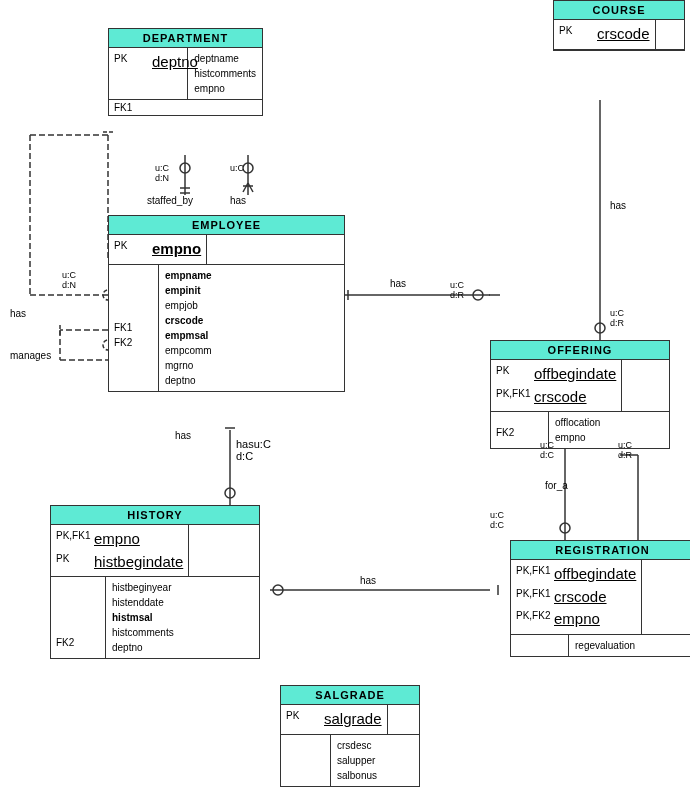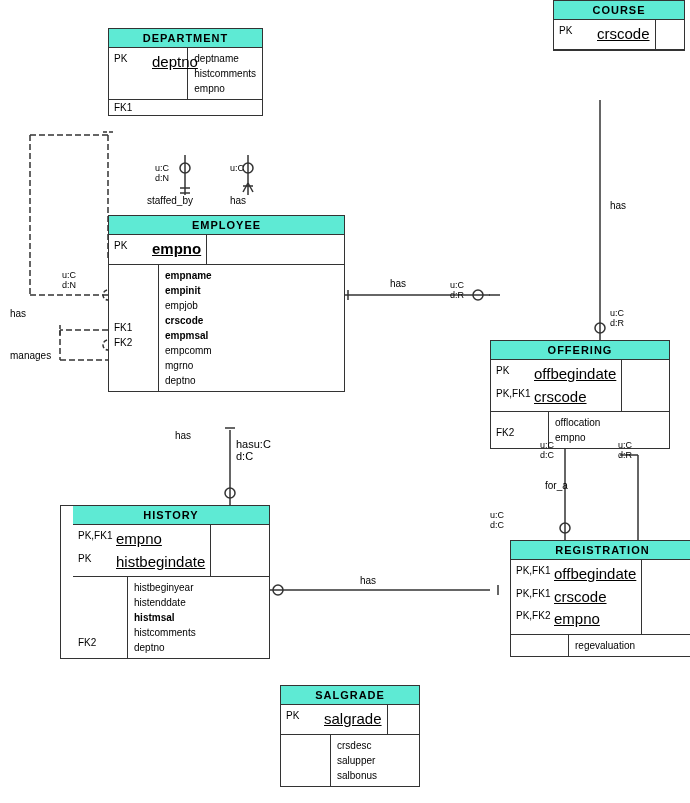--- a/index.html
+++ b/index.html
@@ -243,21 +243,21 @@
             </div>
           </div>
       </div>
       <div class="entity-attrs-col">
         <div>offlocation</div>
         <div>empno</div>
       </div>
     </div>
   </div>
 
-  <div class="entity" style="left:60px; top:505px; width:210px;padding-left:12px;">
+  <div class="entity" style="left:50px; top:505px; width:210px;">
     <div class="entity-header">HISTORY</div>
     <div class="entity-body">
       <div class="entity-pk-col" style="min-width:55px;">
         <div class="pk-row">
             <span class="pk-label">PK,FK1</span>
             <span class="pk-val underline">empno</span>
           </div>
         <div class="pk-row">
             <span class="pk-label">PK</span>
             <span class="pk-val underline">histbegindate</span>

